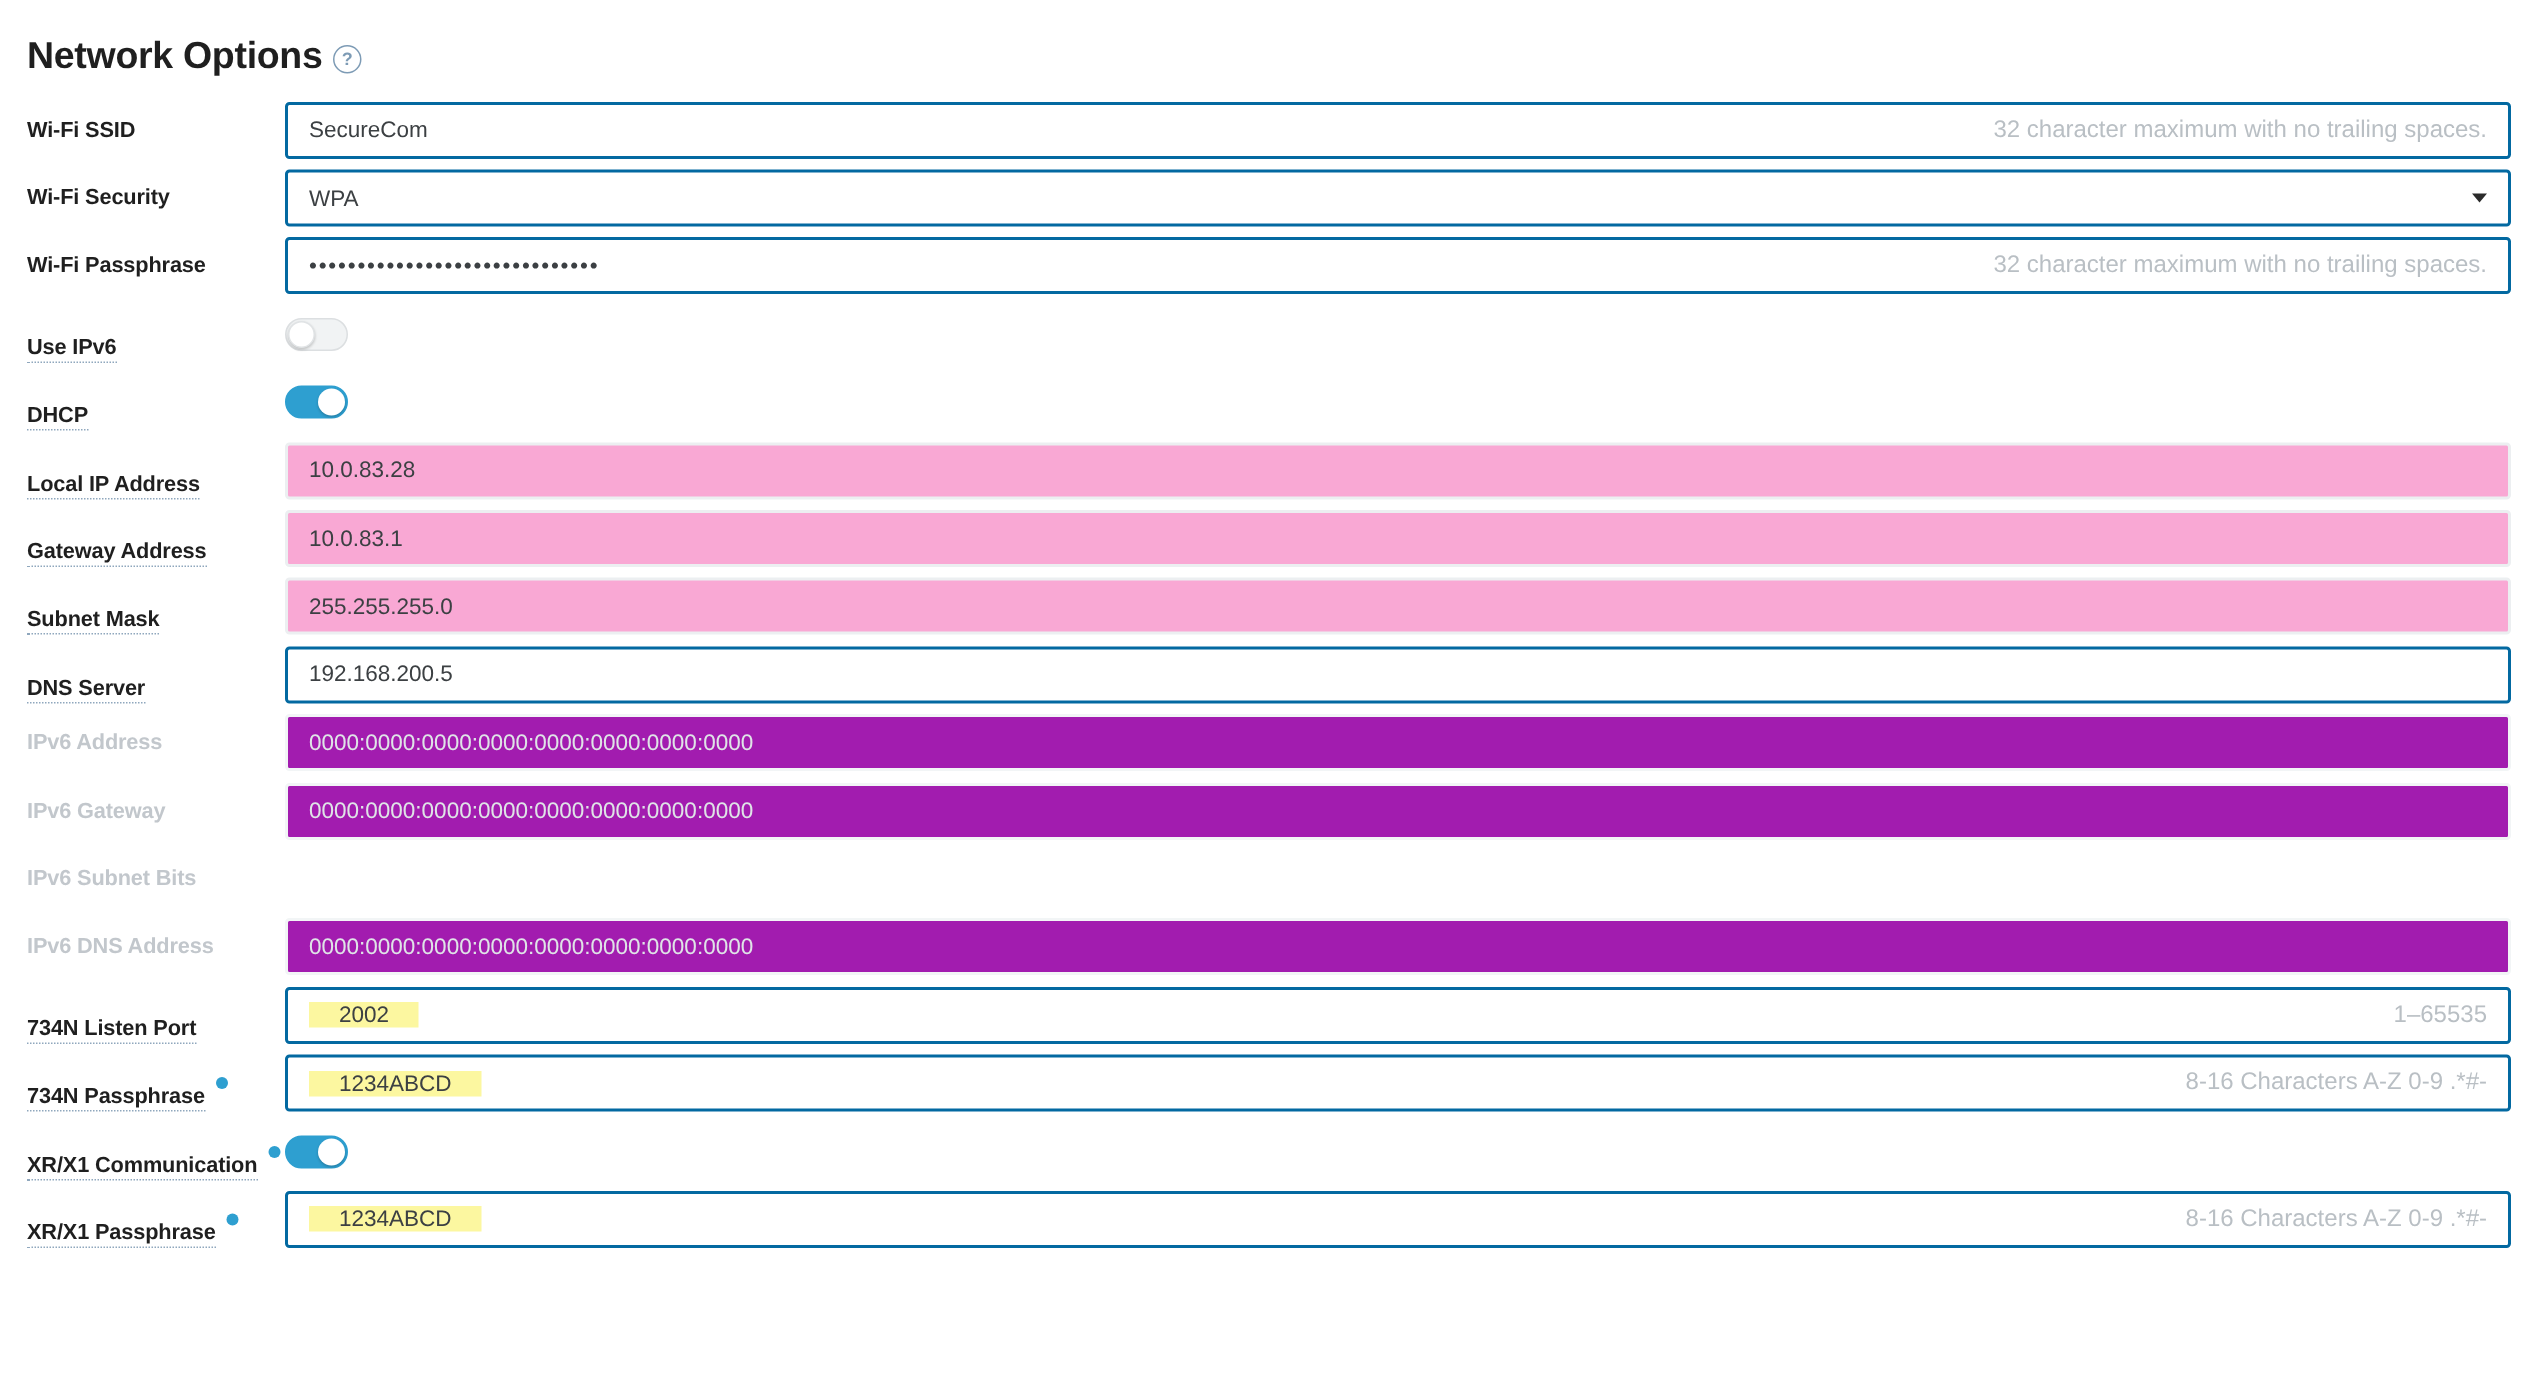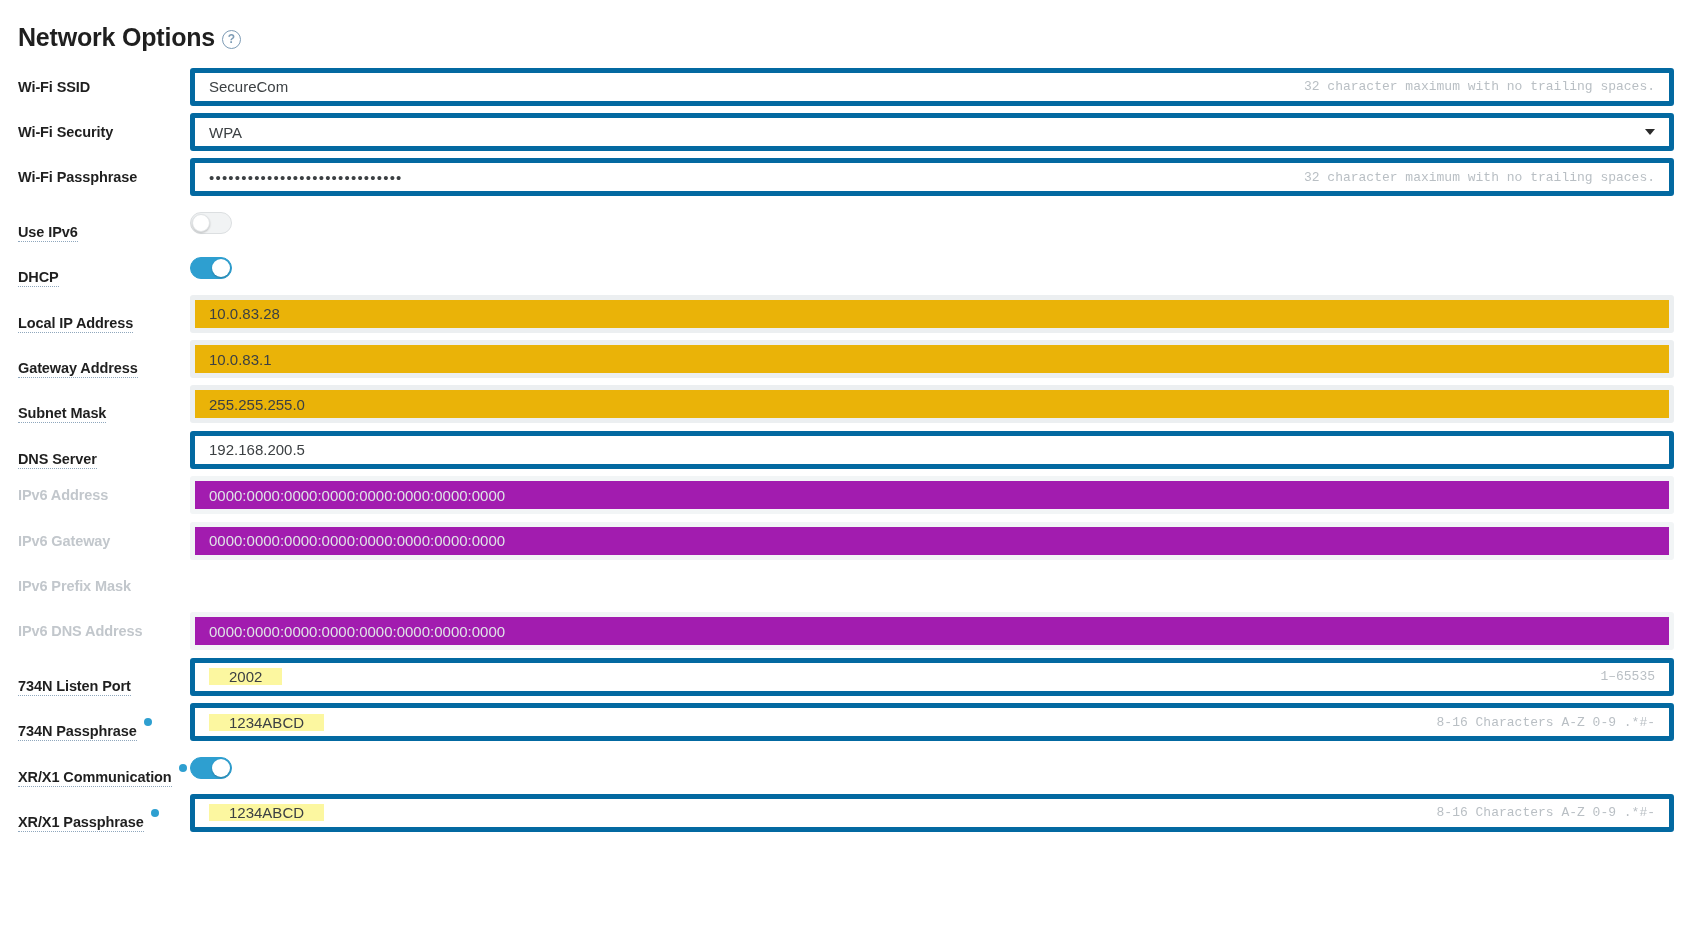--- a/index.html
+++ b/index.html
@@ -101,31 +101,31 @@
     display: flex;
     align-items: center;
   }
 
   
   .field {
     position: relative;
     box-sizing: border-box;
     width: 100%;
     height: 38px;
-    border: 5px solid #0369a1;
+    border: 2px solid #0369a1;
     border-radius: 3px;
     background: #ffffff;
     display: flex;
     align-items: center;
     padding: 0 14px;
     font-size: 15px;
     color: #3c4043;
   }
   .field.readonly {
-    background: #eab308;
+    background: #f9a8d4;
     border-color: #eceff1;
   }
   .field.disabled {
     background: #a21caf;
     border-color: #f2f5f6;
   }
   .field .value {
     flex: 1 1 auto;
     white-space: nowrap;
     overflow: hidden;
@@ -134,25 +134,24 @@
   }
   .field .value.placeholder {
     color: #dfe4e7;
   }
   .field .value .hl {
     background: #fcf7a0;
     padding: 1px 20px;
   }
   .field .hint {
     flex: 0 0 auto;
-    font-size: 13px;
+    font-size: 16px;
     color: #b9bfc4;
     padding-left: 12px;
     white-space: nowrap;
-    font-family: Liberation Mono, monospace;
   }
   .field .dots {
     font-size: 15px;
     letter-spacing: 1.2px;
     color: #3c4043;
   }
 
   
   .field.select .caret {
     flex: 0 0 auto;
@@ -314,21 +313,21 @@
           <span class="label-text">IPv6 Gateway</span>
         </div>
         <div class="row-control">
           <div class="field disabled">
             <span class="value placeholder">0000:0000:0000:0000:0000:0000:0000:0000</span>
           </div>
         </div>
       </div>
       <div class="row">
         <div class="row-label disabled">
-          <span class="label-text">IPv6 Prefix Mask</span>
+          <span class="label-text">IPv6 Subnet Bits</span>
         </div>
       </div>
       <div class="row">
         <div class="row-label disabled">
           <span class="label-text">IPv6 DNS Address</span>
         </div>
         <div class="row-control">
           <div class="field disabled">
             <span class="value placeholder">0000:0000:0000:0000:0000:0000:0000:0000</span>
           </div>

